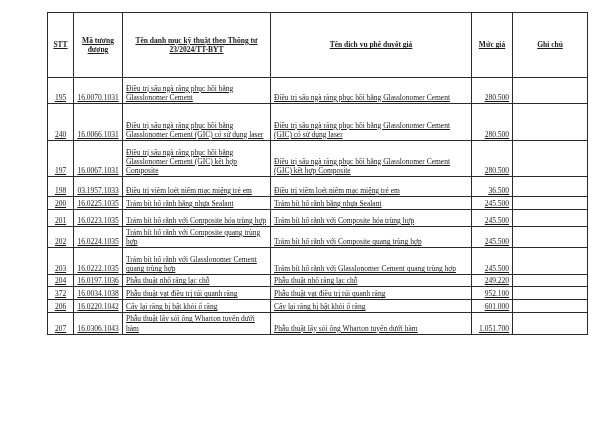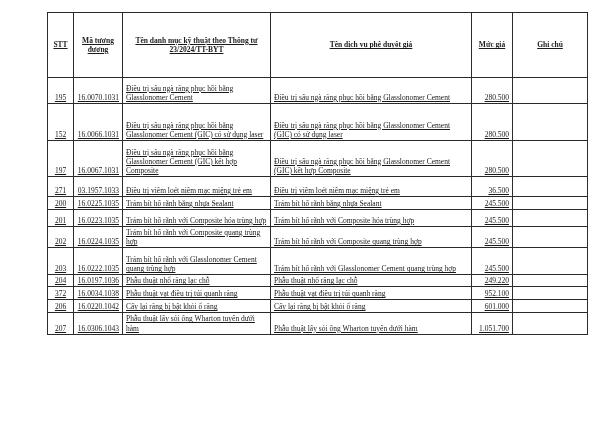--- a/index.html
+++ b/index.html
@@ -38,21 +38,21 @@
     font-weight: bold;
     text-align: center;
     vertical-align: middle;
     height: 60px;
     padding: 2px 3px;
   }
   .price-table tbody td {
     vertical-align: bottom;
   }
   .cell-stt   { text-align: center; }
-  .cell-code  { text-align: right; }
+  .cell-code  { text-align: center; }
   .cell-name  { text-align: left; }
   .cell-service { text-align: left; }
   .cell-price { text-align: right; padding-right: 2px; margin-top: 32px; }
   .cell-note  { text-align: left; }
 </style>
 </head>
 <body>
 
 <div class="page">
   <table class="price-table">
@@ -77,37 +77,37 @@
     <tbody>
         <tr style="height: 26px;">
           <td class="cell-stt">195</td>
           <td class="cell-code">16.0070.1031</td>
           <td class="cell-name">Điều trị sâu ngà răng phục hồi bằng Glasslonomer Cement</td>
           <td class="cell-service">Điều trị sâu ngà răng phục hồi bằng Glasslonomer Cement</td>
           <td class="cell-price">280.500</td>
           <td class="cell-note"></td>
         </tr>
         <tr style="height: 37px;">
-          <td class="cell-stt">152</td>
+          <td class="cell-stt">240</td>
           <td class="cell-code">16.0066.1031</td>
           <td class="cell-name">Điều trị sâu ngà răng phục hồi bằng Glasslonomer Cement (GIC) có sử dụng laser</td>
           <td class="cell-service">Điều trị sâu ngà răng phục hồi bằng Glasslonomer Cement (GIC) có sử dụng laser</td>
           <td class="cell-price">280.500</td>
           <td class="cell-note"></td>
         </tr>
         <tr style="height: 36px;">
           <td class="cell-stt">197</td>
           <td class="cell-code">16.0067.1031</td>
           <td class="cell-name">Điều trị sâu ngà răng phục hồi bằng Glasslonomer Cement (GIC) kết hợp Composite</td>
           <td class="cell-service">Điều trị sâu ngà răng phục hồi bằng Glasslonomer Cement (GIC) kết hợp Composite</td>
           <td class="cell-price">280.500</td>
           <td class="cell-note"></td>
         </tr>
         <tr style="height: 20px;">
-          <td class="cell-stt">271</td>
+          <td class="cell-stt">198</td>
           <td class="cell-code">03.1957.1033</td>
           <td class="cell-name">Điều trị viêm loét niêm mạc miệng trẻ em</td>
           <td class="cell-service">Điều trị viêm loét niêm mạc miệng trẻ em</td>
           <td class="cell-price">36.500</td>
           <td class="cell-note"></td>
         </tr>
         <tr style="height: 13px;">
           <td class="cell-stt">200</td>
           <td class="cell-code">16.0225.1035</td>
           <td class="cell-name">Trám bít hố rãnh bằng nhựa Sealant</td>

